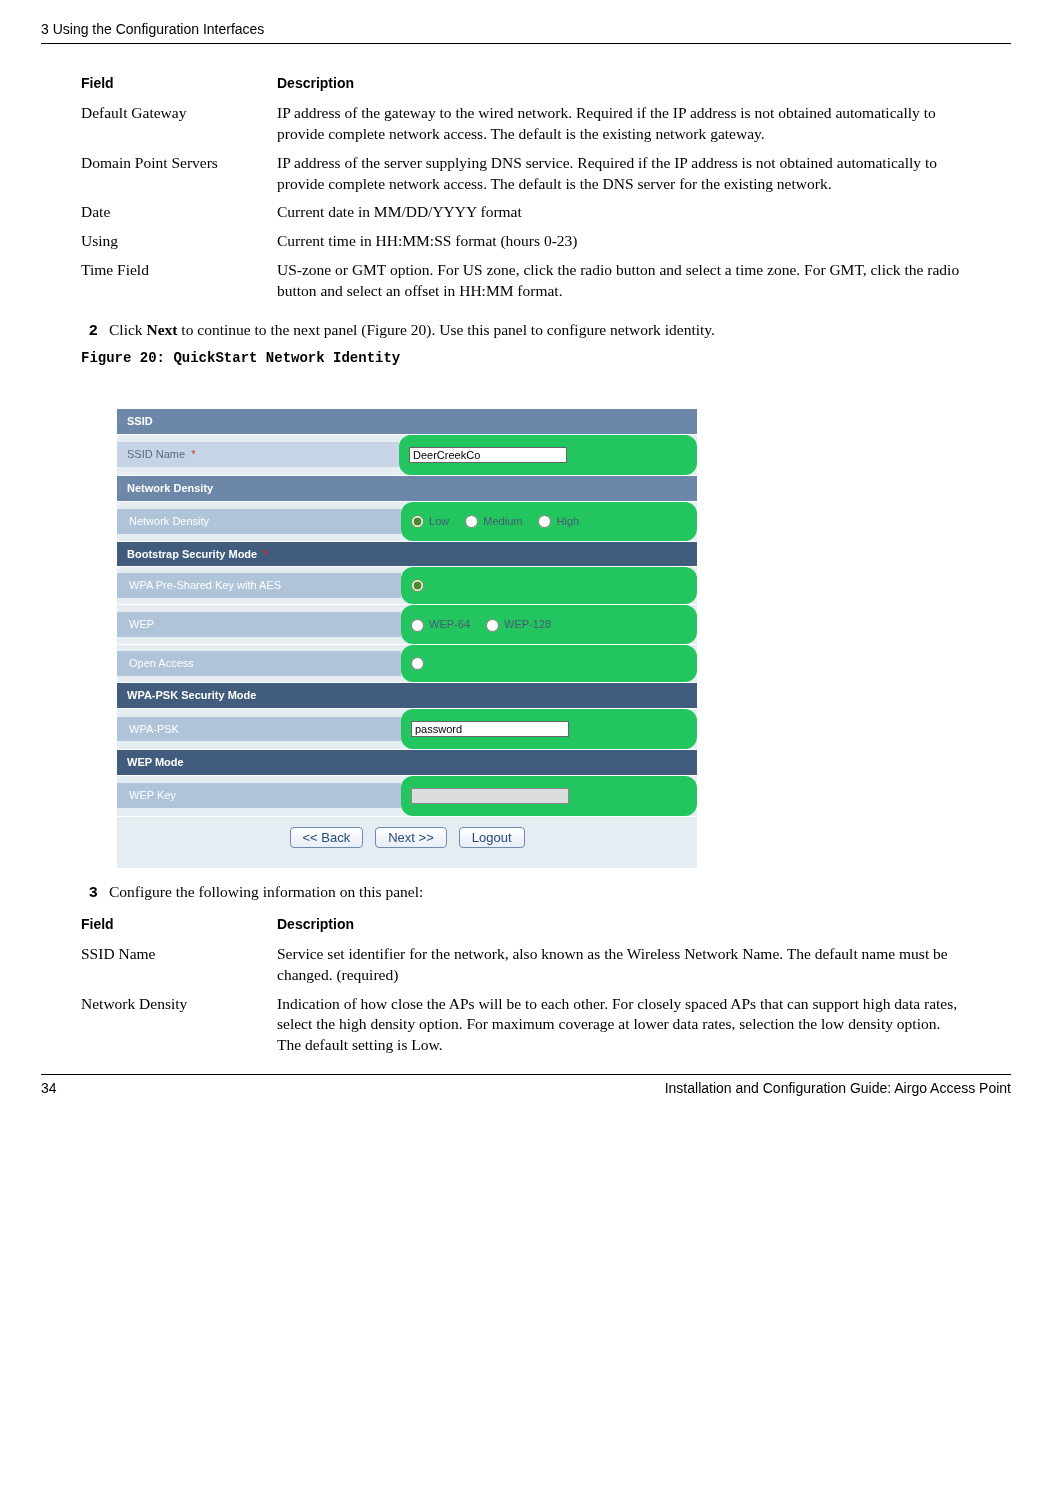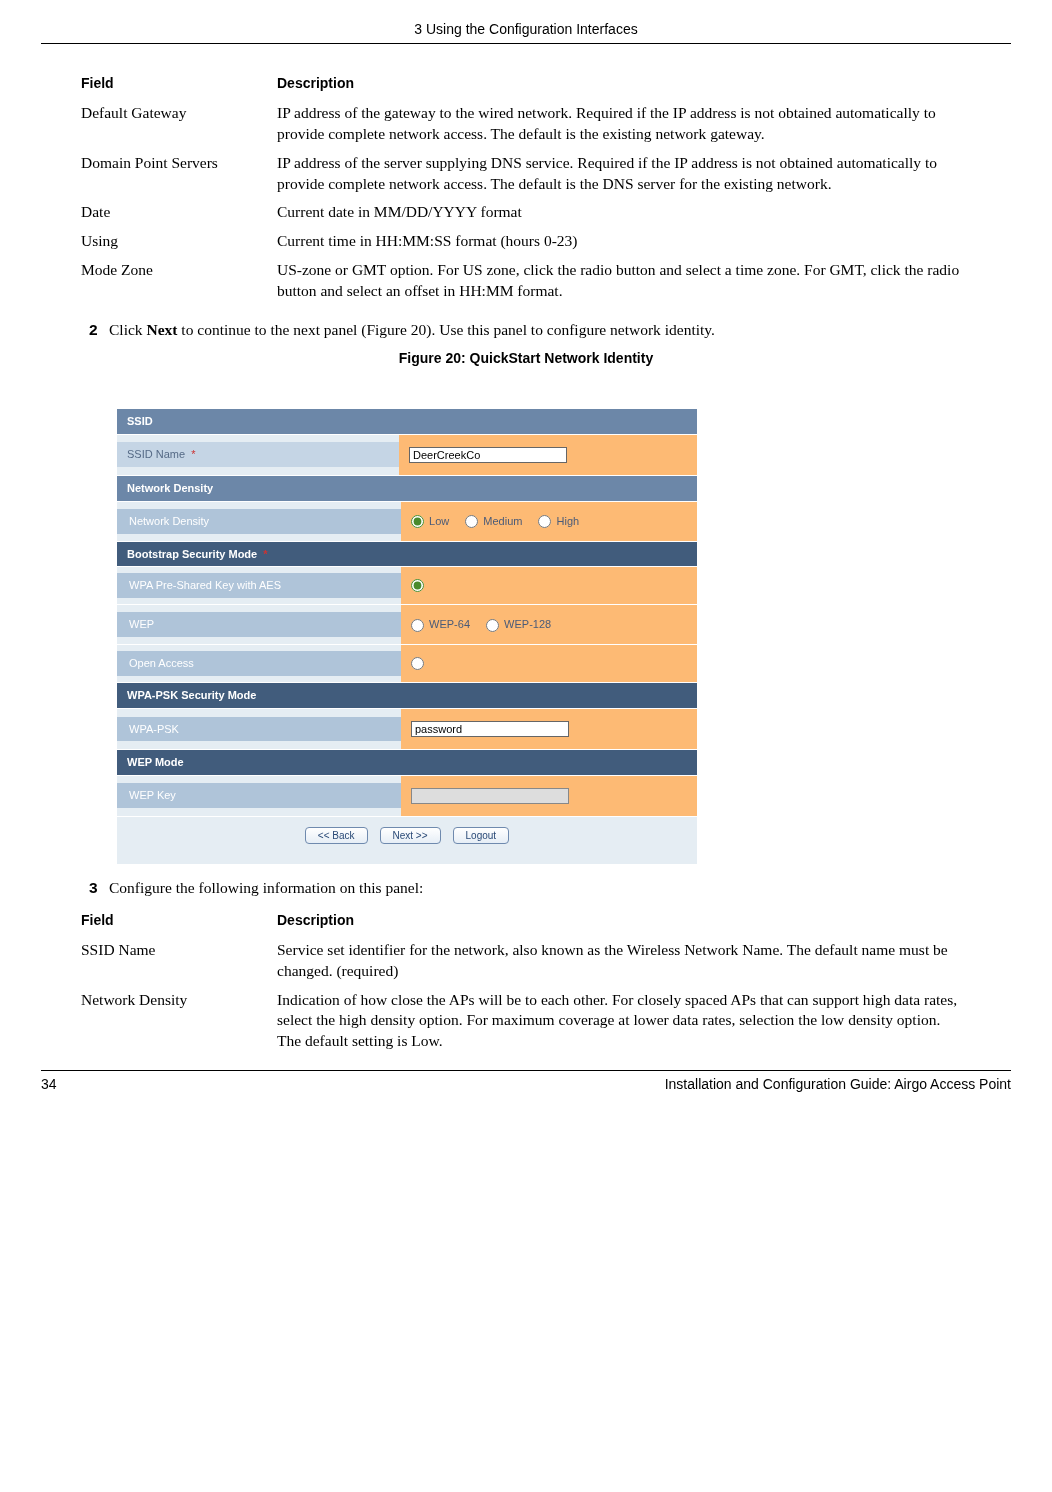--- a/index.html
+++ b/index.html
@@ -9,54 +9,53 @@
     margin: 20px auto;
     color: #000;
     line-height: 1.35;
   }
   .page-header {
     font-family: Arial, Helvetica, sans-serif;
     font-size: 14px;
     padding-bottom: 4px;
     border-bottom: 1px solid #000;
     margin-bottom: 26px;
-    text-align: center;
   }
   .content { padding: 0 40px; }
   table.desc-table { border-collapse: collapse; width: 100%; margin-bottom: 14px; }
   table.desc-table th { text-align: left; font-family: Arial, Helvetica, sans-serif; font-weight: bold; font-size: 14px; padding: 4px 6px 6px 0; }
   table.desc-table td { vertical-align: top; padding: 4px 6px 4px 0; font-size: 15.5px; }
   table.desc-table td.label { width: 190px; white-space: nowrap; }
   .step { display:flex; align-items:flex-start; margin: 10px 0 8px 8px; font-size: 15.5px; }
   .step .num { font-family: Arial, Helvetica, sans-serif; font-weight: bold; width: 20px; flex: none;}
-  .figcap { font-family: Liberation Sans, sans-serif; font-weight: bold; font-size: 14px; margin: 6px 0 4px 0; text-align: center; }
+  .figcap { font-family: Liberation Mono, monospace; font-weight: bold; font-size: 14px; margin: 6px 0 4px 0; }
   
   .figure-wrap { padding-left: 36px; margin-bottom: 14px; }
   .panel {
     width: 580px;
     background: #e5edf3;
     padding: 0 0 20px 0;
     font-family: Verdana, Arial, sans-serif;
     font-size: 11px;
     color: #4a5b78;
     margin-top: 40px;
   }
   .panel-row { display:flex; align-items:center; border-top: 1px solid #fff; }
   .panel-header { background:#6c87a8; color:#fff; font-weight:bold; padding:5px 10px; border-top: 1px solid #fff; }
   .panel-header.dark { background:#415c7c; }
   .cell-l { width: 260px; padding: 5px 12px; background:#afc4d9; color:#fff;}
   .cell-l.light { background:#c5d5e5; color:#556a86;padding-left:10px;}
-  .cell-r { flex:1; padding: 12px 10px; background:#fdba74; display:flex; align-items:center; gap:16px; }
+  .cell-r { flex:1; padding: 12px 10px; background:#22c55e; display:flex; align-items:center; gap:16px;border-radius:12px; }
   .cell-r.disabled input[type=text] { background:#ddd; border:1px solid #888; color:#888;}
   .panel input[type=text]{ font-family: Arial, sans-serif; font-size:11px; padding:1px 3px; width:150px; border:1px solid #666;}
   .panel input[type=radio]{ margin:0 2px 0 0; vertical-align:middle; accent-color:#4a8a2d;}
   .req { color:#cc3333; }
   .btnrow { display:flex; justify-content:center; gap:12px; padding:10px 0 0; border-top:1px solid #fff; }
   .panel button{
-    font-family: Verdana, sans-serif; font-size:10px; padding:2px 12px;
+    font-family: Verdana, sans-serif; font-size:13px; padding:2px 12px;
     border:1px solid #6f8aae; background:linear-gradient(#fff,#e6eef6); border-radius:4px; color:#2a4a77;
   }
   .page-footer { display:flex; justify-content:space-between; border-top:1px solid #000; padding-top:4px; font-family: Arial, sans-serif; font-size:14px;}
 </style>
 </head>
 <body>
 
 <div class="page-header">3  Using the Configuration Interfaces</div>
 
 <div class="content">
@@ -77,21 +76,21 @@
         </tr>
     <tr>
           <td class="label">Date</td>
           <td>Current date in MM/DD/YYYY format</td>
         </tr>
     <tr>
           <td class="label">Using</td>
           <td>Current time in HH:MM:SS format (hours 0-23)</td>
         </tr>
     <tr>
-          <td class="label">Mode Zone</td>
+          <td class="label">Time Field</td>
           <td>US-zone or GMT option. For US zone, click the radio button and select a time zone. For GMT, click the radio button and select an offset in HH:MM format.</td>
         </tr>
   </tbody>
     </table>
 
   <div class="step">
     <div class="num">2</div>
     <div><span>Click </span><b>Next</b><span> to continue to the next panel (Figure 20). Use this panel to configure network identity.</span></div>
   </div>
 

